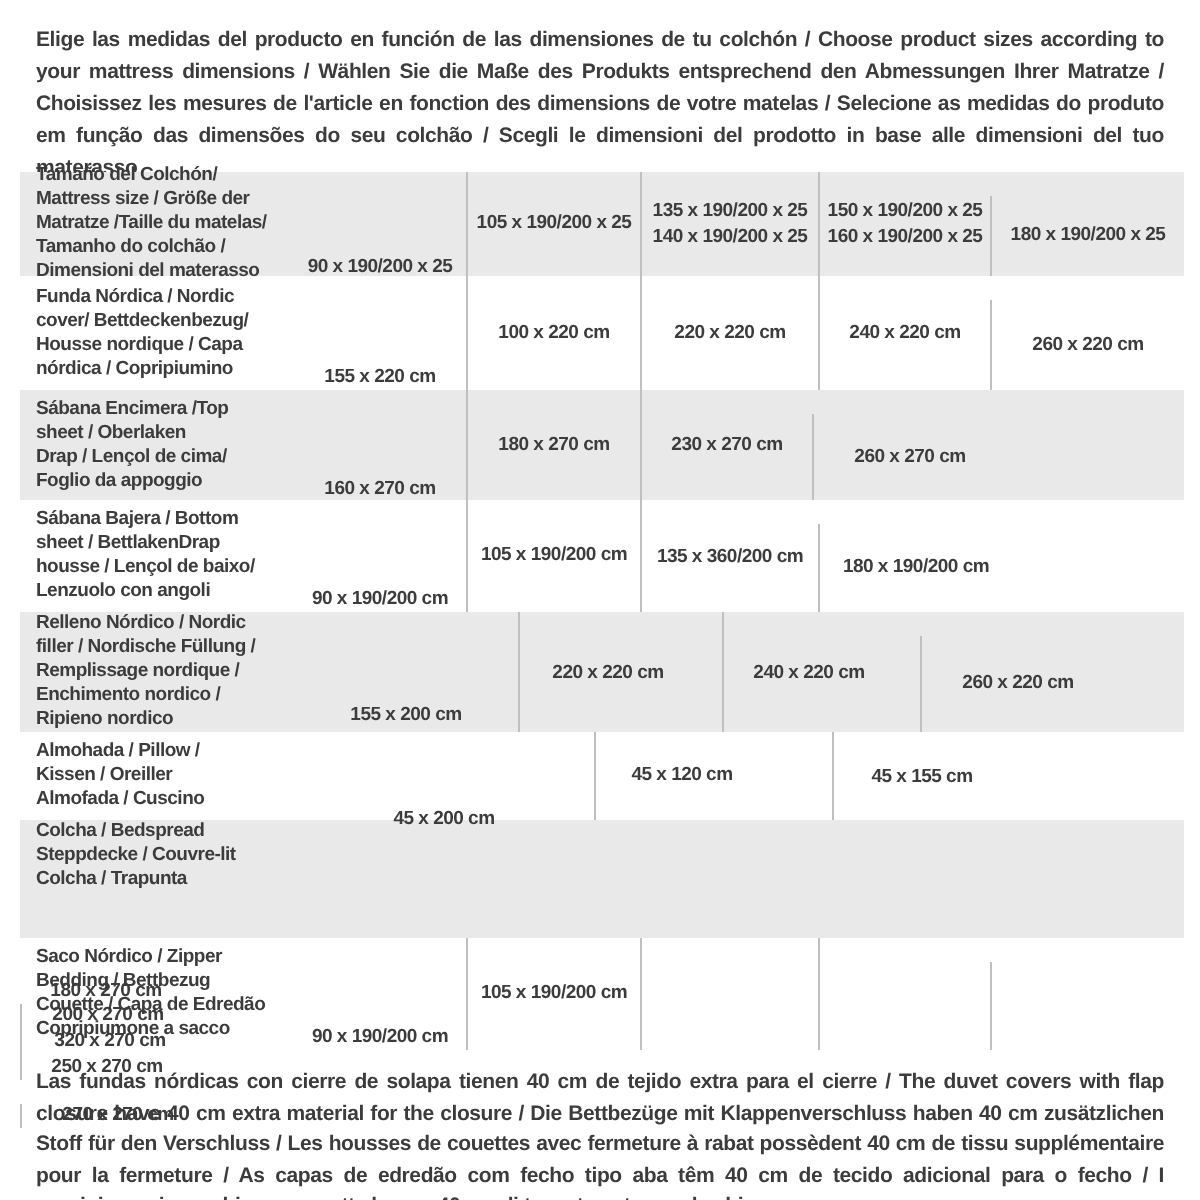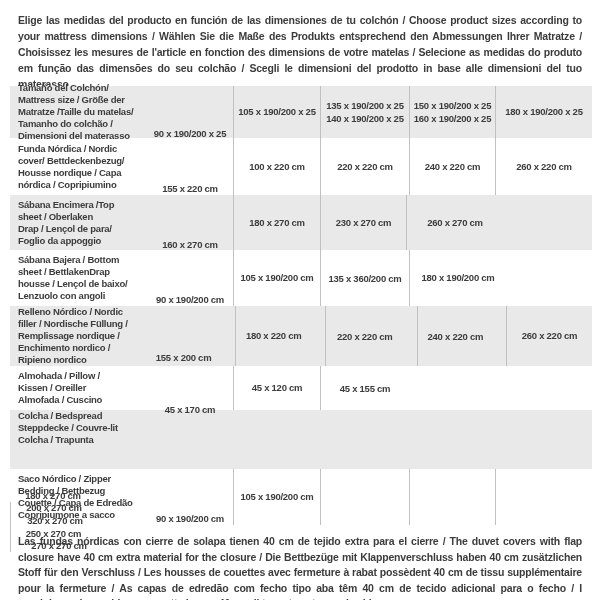--- a/index.html
+++ b/index.html
@@ -16,35 +16,35 @@
     font-size: 10.5px; font-weight: bold; line-height: 16px;
     letter-spacing: -0.2px; text-align: justify; margin: 0;
   }
 
   .size-table {
     position: absolute; top: 86px; left: 10px; width: 582px;
   }
   .row { display: flex; width: 100%; }
   .row.gray { background: #e9e9e9; }
   .r0 { height: 52px; } .r1 { height: 57px; } .r2 { height: 55px; }
-  .r3 { height: 56px; } .r4 { height: 60px; gap: 13px; } .r5 { height: 44px; }
+  .r3 { height: 56px; } .r4 { height: 60px; gap: 13px; } .r5 { height: 44px; gap: 32px; }
   .r6 { height: 59px; flex-direction: column; } .r7 { height: 56px; }
 
   .cell {
     box-sizing: border-box; display: flex; align-items: center;
     font-size: 9.5px; font-weight: bold; letter-spacing: -0.25px;
     white-space: pre-line; line-height: 12px;
   }
   .cell.label { width: 137px; padding-left: 8px; padding-right: 2px; }
   .cell.v { justify-content: center; text-align: center; }
   .c1 { width: 86px; margin-top: 44px; }
   .c2 { width: 87px; }
   .c3 { width: 89px; line-height: 13px; }
   .c4 { width: 86px; line-height: 13px; }
-  .c5 { width: 97px; }
+  .c5 { width: 97px; margin-top: 12px; }
   .c2, .c3, .c4, .c5 { border-left: 1px solid #c0c0c0; }
 
   .footnote {
     position: absolute; top: 534px; left: 18px; width: 564px;
     font-size: 10.5px; font-weight: bold; line-height: 15.5px;
     letter-spacing: -0.2px; text-align: justify; margin: 0;
   }
 </style>
 </head>
 <body>
@@ -78,21 +78,21 @@
       <div class="cell v c1">155 x 220 cm</div>
       <div class="cell v c2">100 x 220 cm</div>
       <div class="cell v c3">220 x 220 cm</div>
       <div class="cell v c4">240 x 220 cm</div>
       <div class="cell v c5">260 x 220 cm</div>
     </div>
 
     <div class="row r2 gray">
       <div class="cell label">Sábana Encimera /Top
 sheet / Oberlaken
-Drap / Lençol de para/
+Drap / Lençol de cima/
 Foglio da appoggio</div>
       <div class="cell v c1">160 x 270 cm</div>
       <div class="cell v c2">180 x 270 cm</div>
       <div class="cell v c4">230 x 270 cm</div>
       <div class="cell v c5">260 x 270 cm</div>
     </div>
 
     <div class="row r3">
       <div class="cell label">Sábana Bajera / Bottom
 sheet / BettlakenDrap
@@ -104,31 +104,30 @@
       <div class="cell v c5">180 x 190/200 cm</div>
     </div>
 
     <div class="row r4 gray">
       <div class="cell label">Relleno Nórdico / Nordic
 filler / Nordische Füllung /
 Remplissage nordique /
 Enchimento nordico /
 Ripieno nordico</div>
       <div class="cell v c1">155 x 200 cm</div>
-      <div class="cell v c2">180 x 220 cm</div>
       <div class="cell v c3">220 x 220 cm</div>
       <div class="cell v c4">240 x 220 cm</div>
       <div class="cell v c5">260 x 220 cm</div>
     </div>
 
     <div class="row r5">
       <div class="cell label">Almohada / Pillow /
 Kissen / Oreiller
 Almofada / Cuscino</div>
-      <div class="cell v c1">45 x 170 cm</div>
+      <div class="cell v c1">45 x 200 cm</div>
       <div class="cell v c2">45 x 120 cm</div>
       <div class="cell v c3">45 x 155 cm</div>
     </div>
 
     <div class="row r6 gray">
       <div class="cell label">Colcha / Bedspread
 Steppdecke / Couvre-lit
 Colcha / Trapunta</div>
       <div class="cell v c1">180 x 270 cm</div>
       <div class="cell v c2">200 x 270 cm</div>

